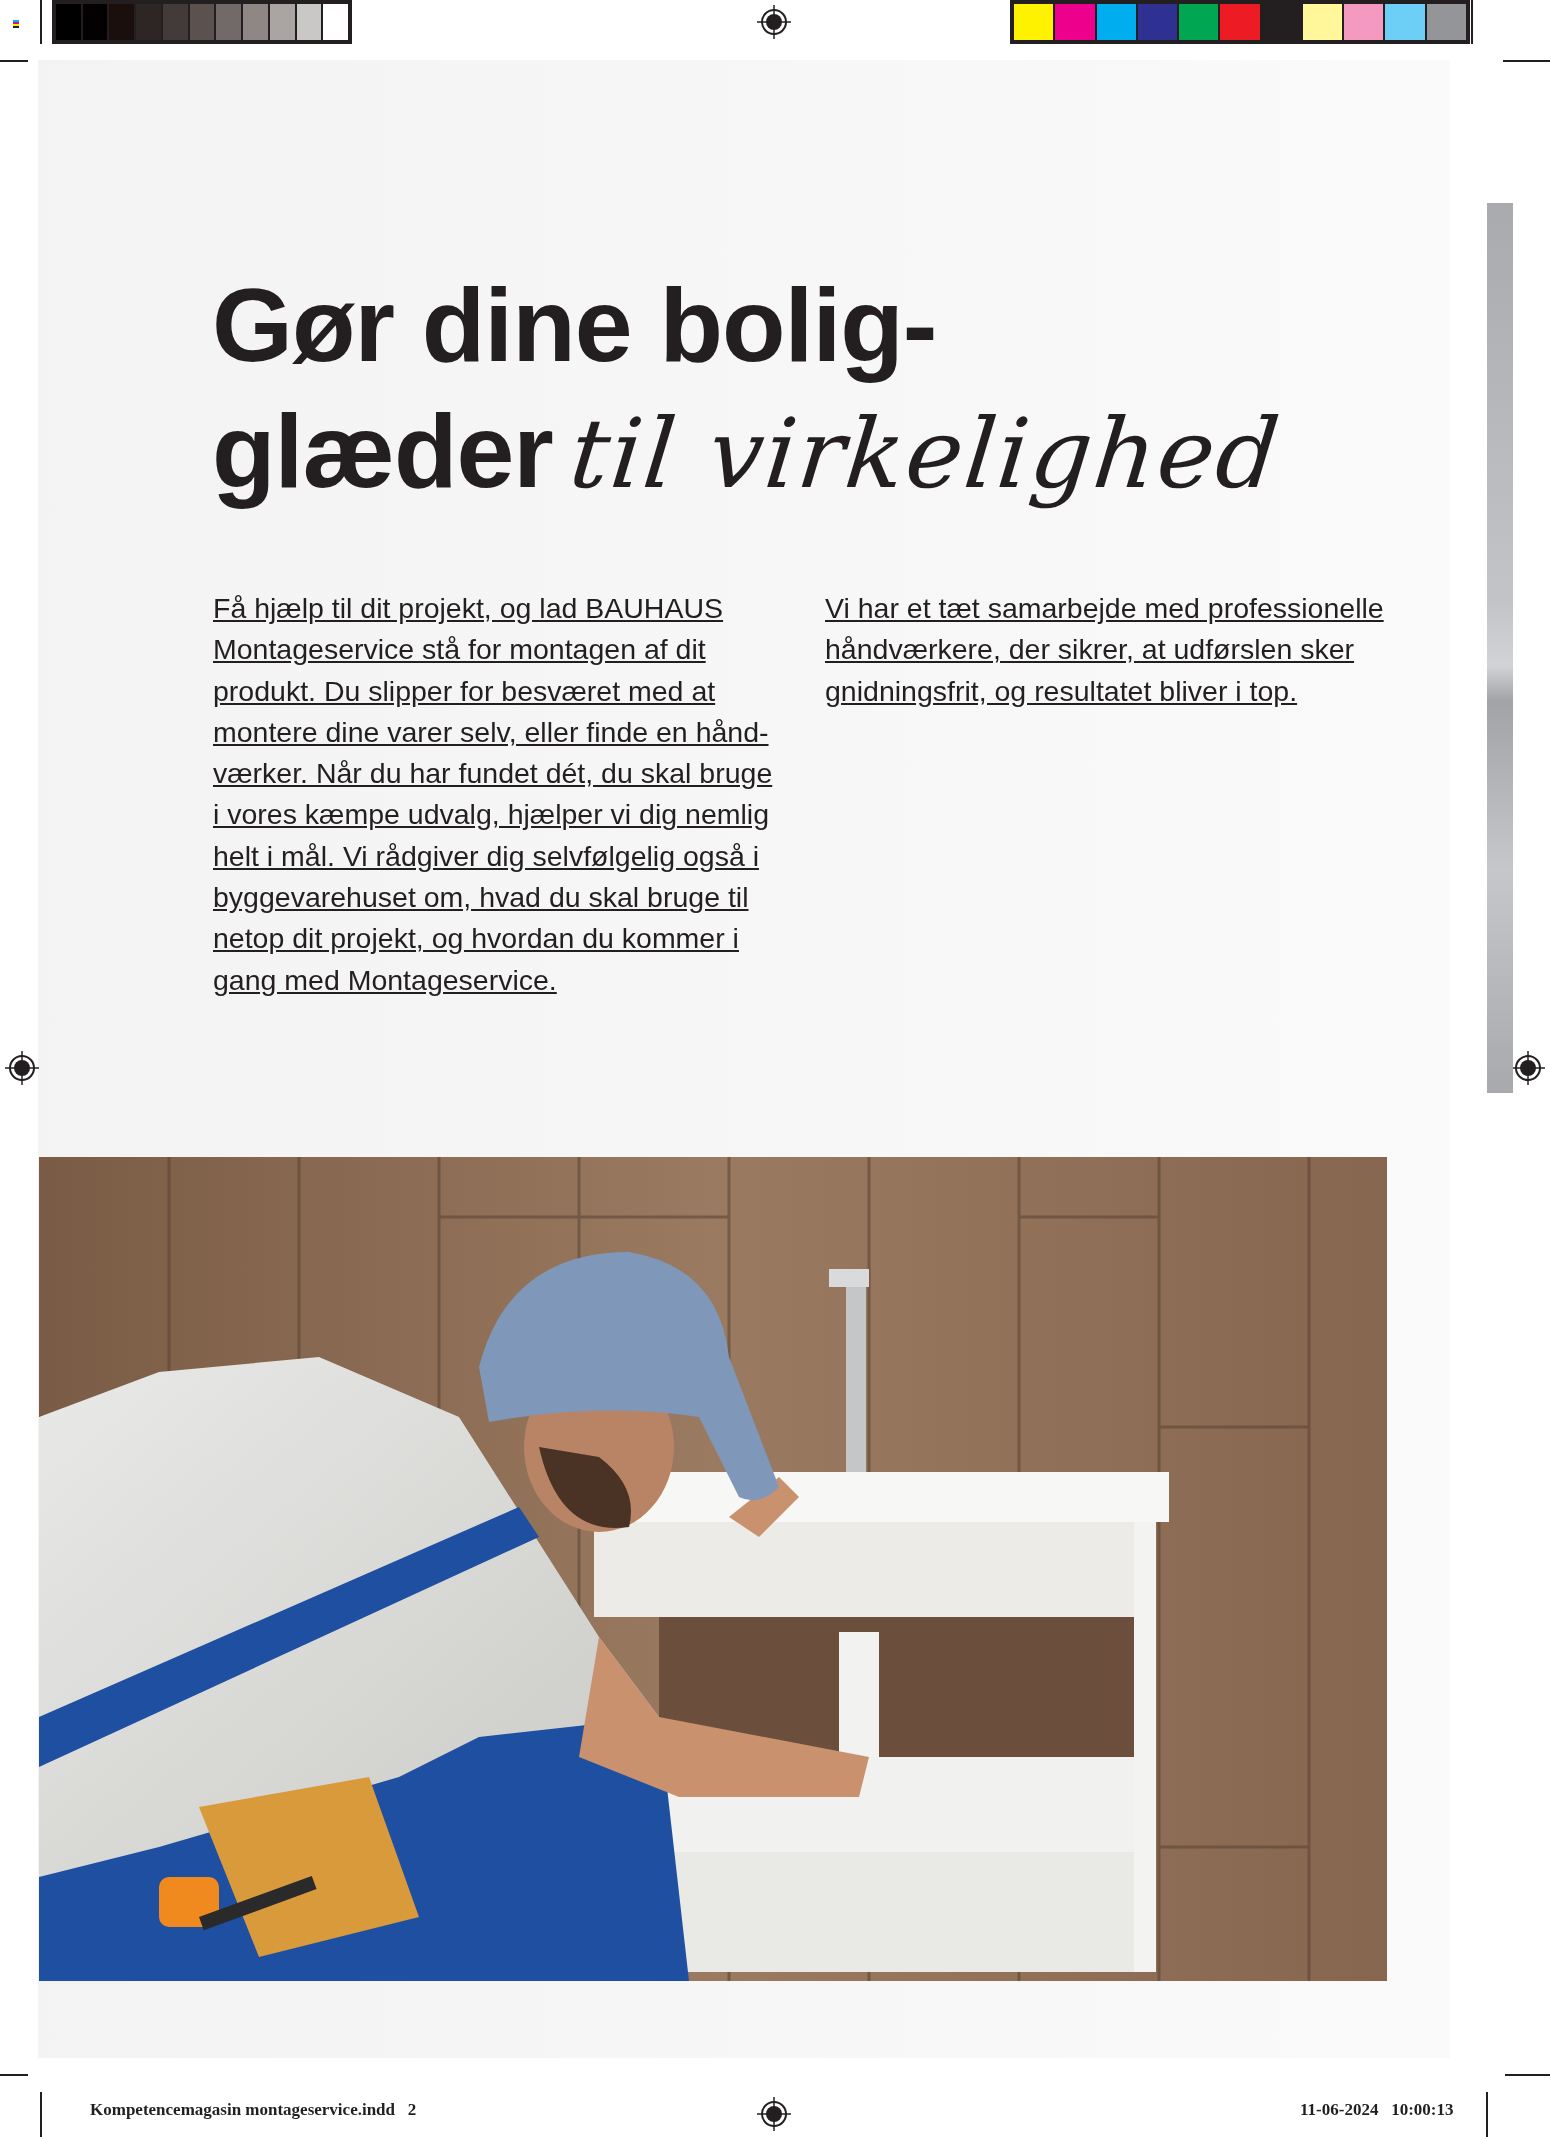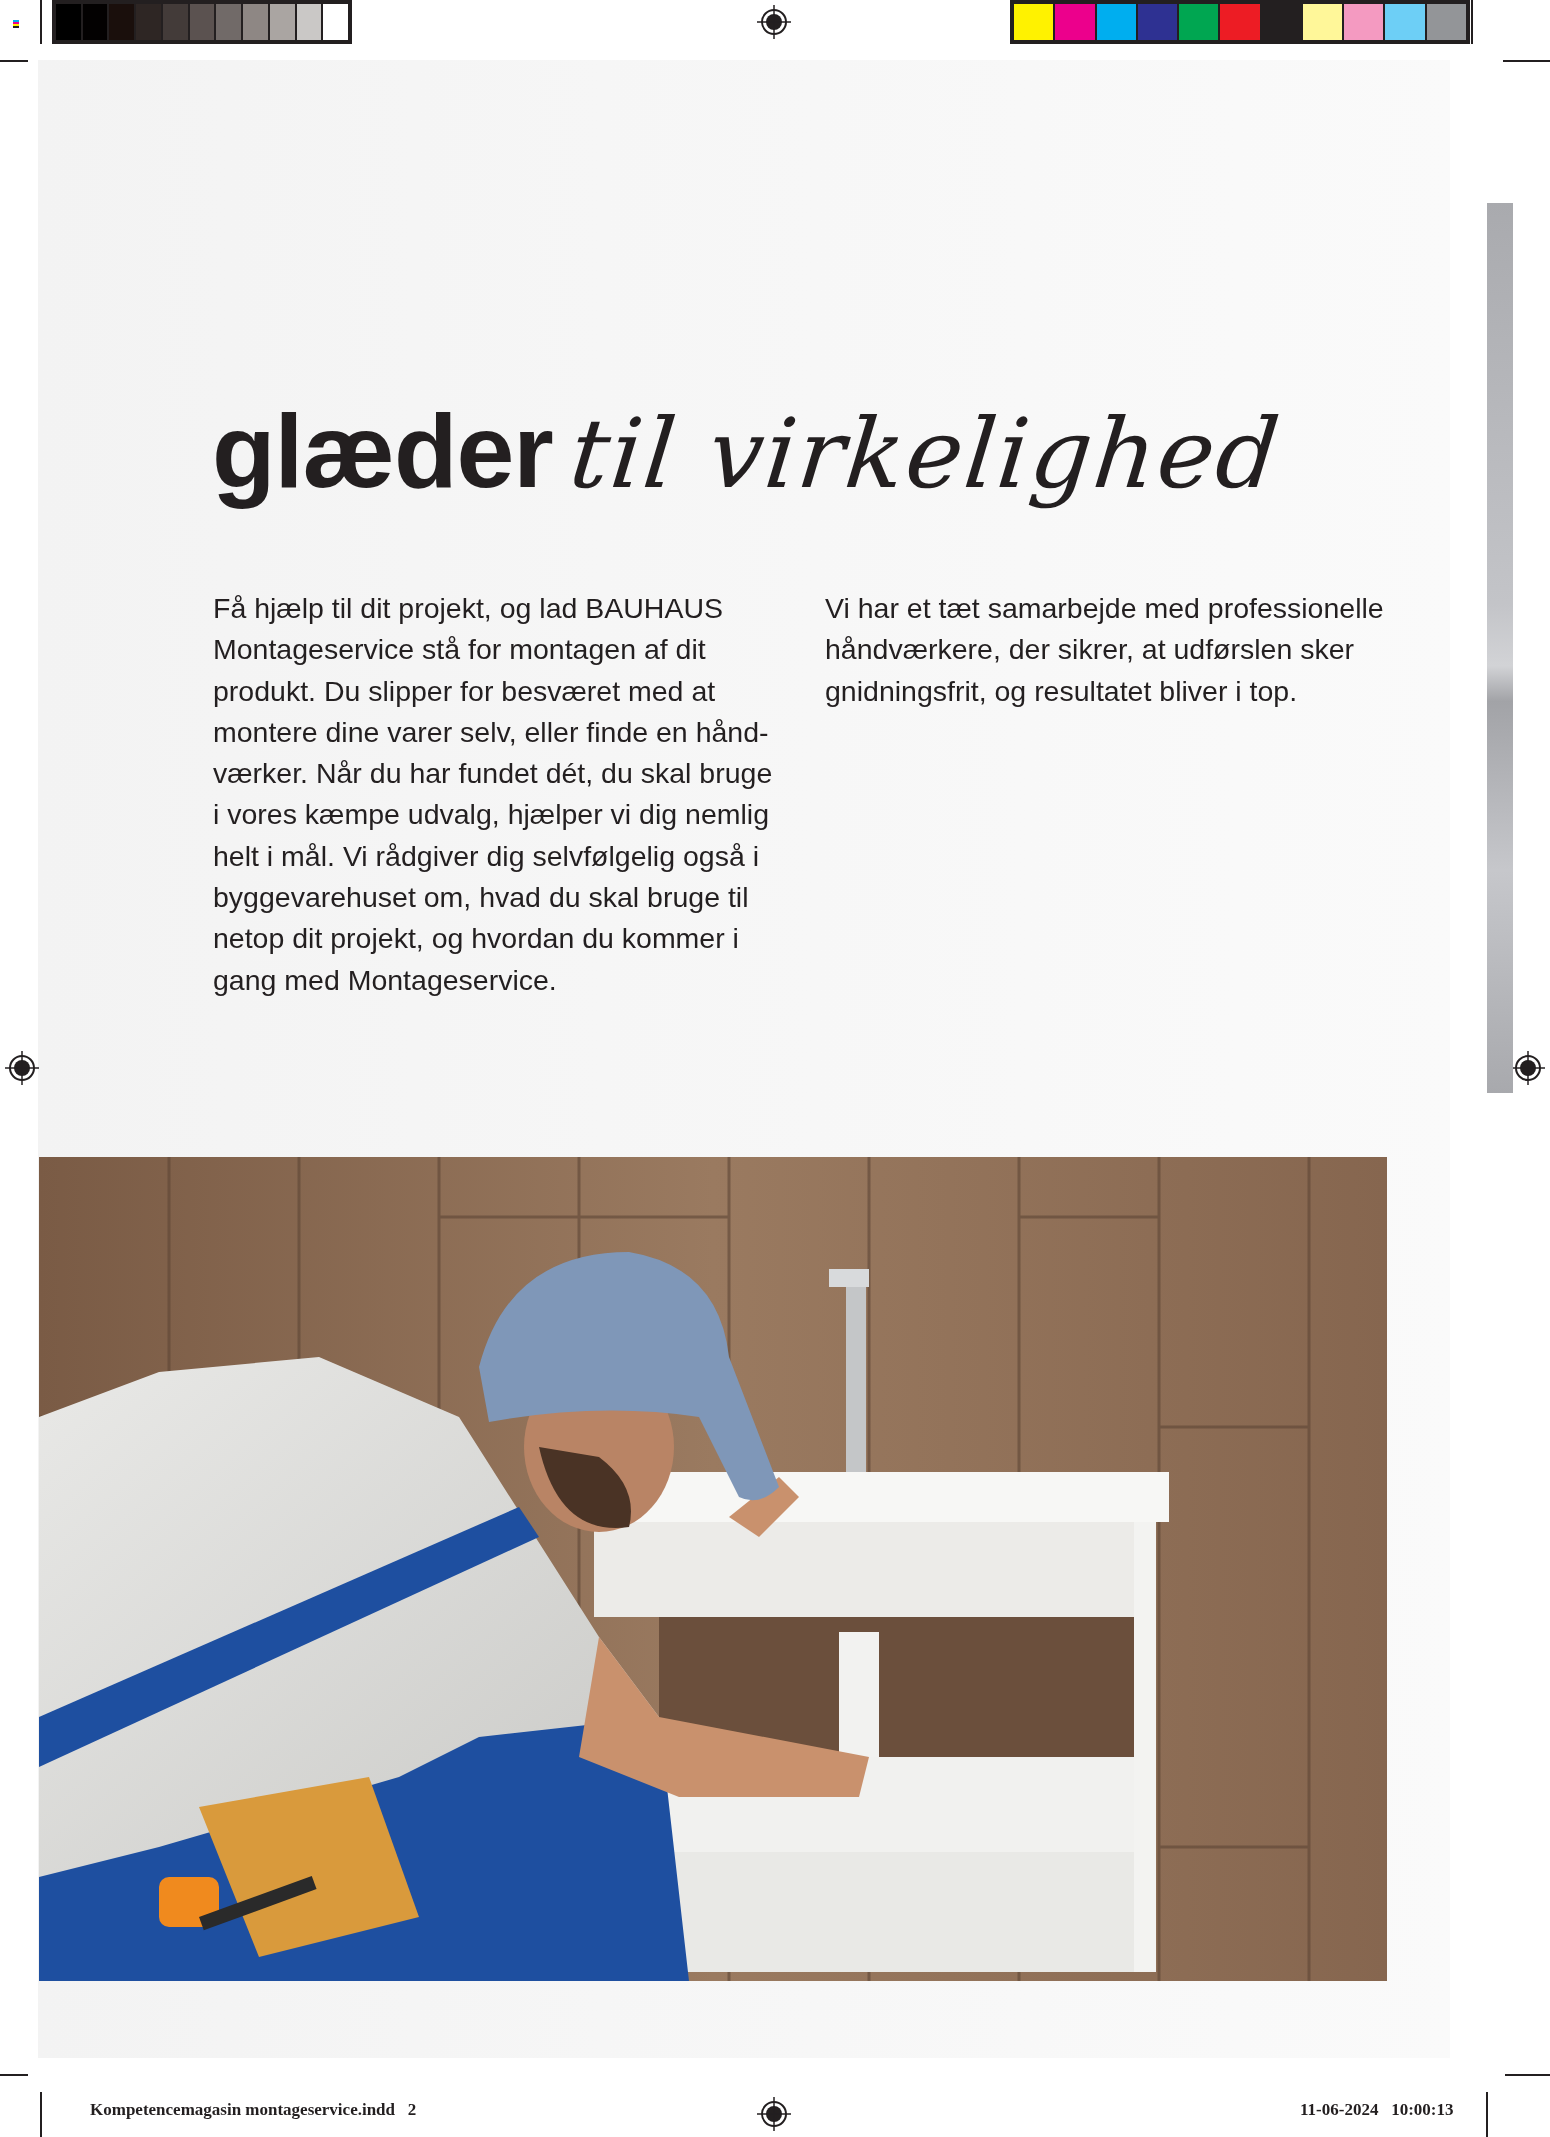--- a/index.html
+++ b/index.html
@@ -23,21 +23,21 @@
     background: linear-gradient(180deg, #a9aaae 0%, #c3c4c8 45%, #d2d3d6 52%, #a2a3a7 56%, #c6c7cb 75%, #a8a9ad 100%);
   }
   
   .headline { position: absolute; left: 212px; top: 262px; font-weight: 700; font-size: 104px; line-height: 126px; letter-spacing: -1px; color: #231f20; }
   .headline .script {
     font-family: "DejaVu Serif", serif; font-style: italic; font-weight: 400;
     font-size: 96px; letter-spacing: 2px; margin-left: 18px; transform: skewX(-6deg); display: inline-block;
   }
   
   .col { position: absolute; top: 588px; width: 570px; font-size: 28.5px; line-height: 41.3px; color: #231f20; }
-  .col p { margin: 0; }
+  .col p { margin: 0; text-decoration: underline; }
   .col p + p { margin-top: 41.3px; }
   .col-left { left: 213px; }
   .col-right { left: 825px; }
   
   .photo { position: absolute; left: 39px; top: 1157px; width: 1348px; height: 824px; overflow: hidden; background: #8a6a52; }
   .footer-text { position: absolute; top: 2100px; font-family: "Liberation Serif", serif; font-size: 17px; color: #231f20; font-weight: bold; }
 </style>
 </head>
 <body>
 
@@ -107,21 +107,21 @@
 <svg class="reg" style="left:757px;top:2097px;" viewBox="0 0 34 34">
   <circle cx="17" cy="17" r="12" fill="none" stroke="#231f20" stroke-width="2"></circle>
   <circle cx="17" cy="17" r="8" fill="#231f20"></circle>
   <line x1="0" y1="17" x2="34" y2="17" stroke="#231f20" stroke-width="1.5"></line>
   <line x1="17" y1="0" x2="17" y2="34" stroke="#231f20" stroke-width="1.5"></line>
 </svg>
 
 <div class="side-strip"></div>
 
 <h1 class="headline" style="margin:0;">
-  <br>
+  <span>Gør dine bolig-</span><br>
   <span>glæder</span><span class="script">til virkelighed</span>
 </h1>
 
 <div class="col col-left">
   <p>Få hjælp til dit projekt, og lad BAUHAUS Montageservice stå for montagen af dit produkt. Du slipper for besværet med at montere dine varer selv, eller finde en hånd-værker. Når du har fundet dét, du skal bruge i vores kæmpe udvalg, hjælper vi dig nemlig helt i mål. Vi rådgiver dig selvfølgelig også i byggevarehuset om, hvad du skal bruge til netop dit projekt, og hvordan du kommer i gang med Montageservice.</p>
 </div>
 <div class="col col-right">
   <p>Vi har et tæt samarbejde med professionelle håndværkere, der sikrer, at udførslen sker gnidningsfrit, og resultatet bliver i top.</p>
 </div>
 

